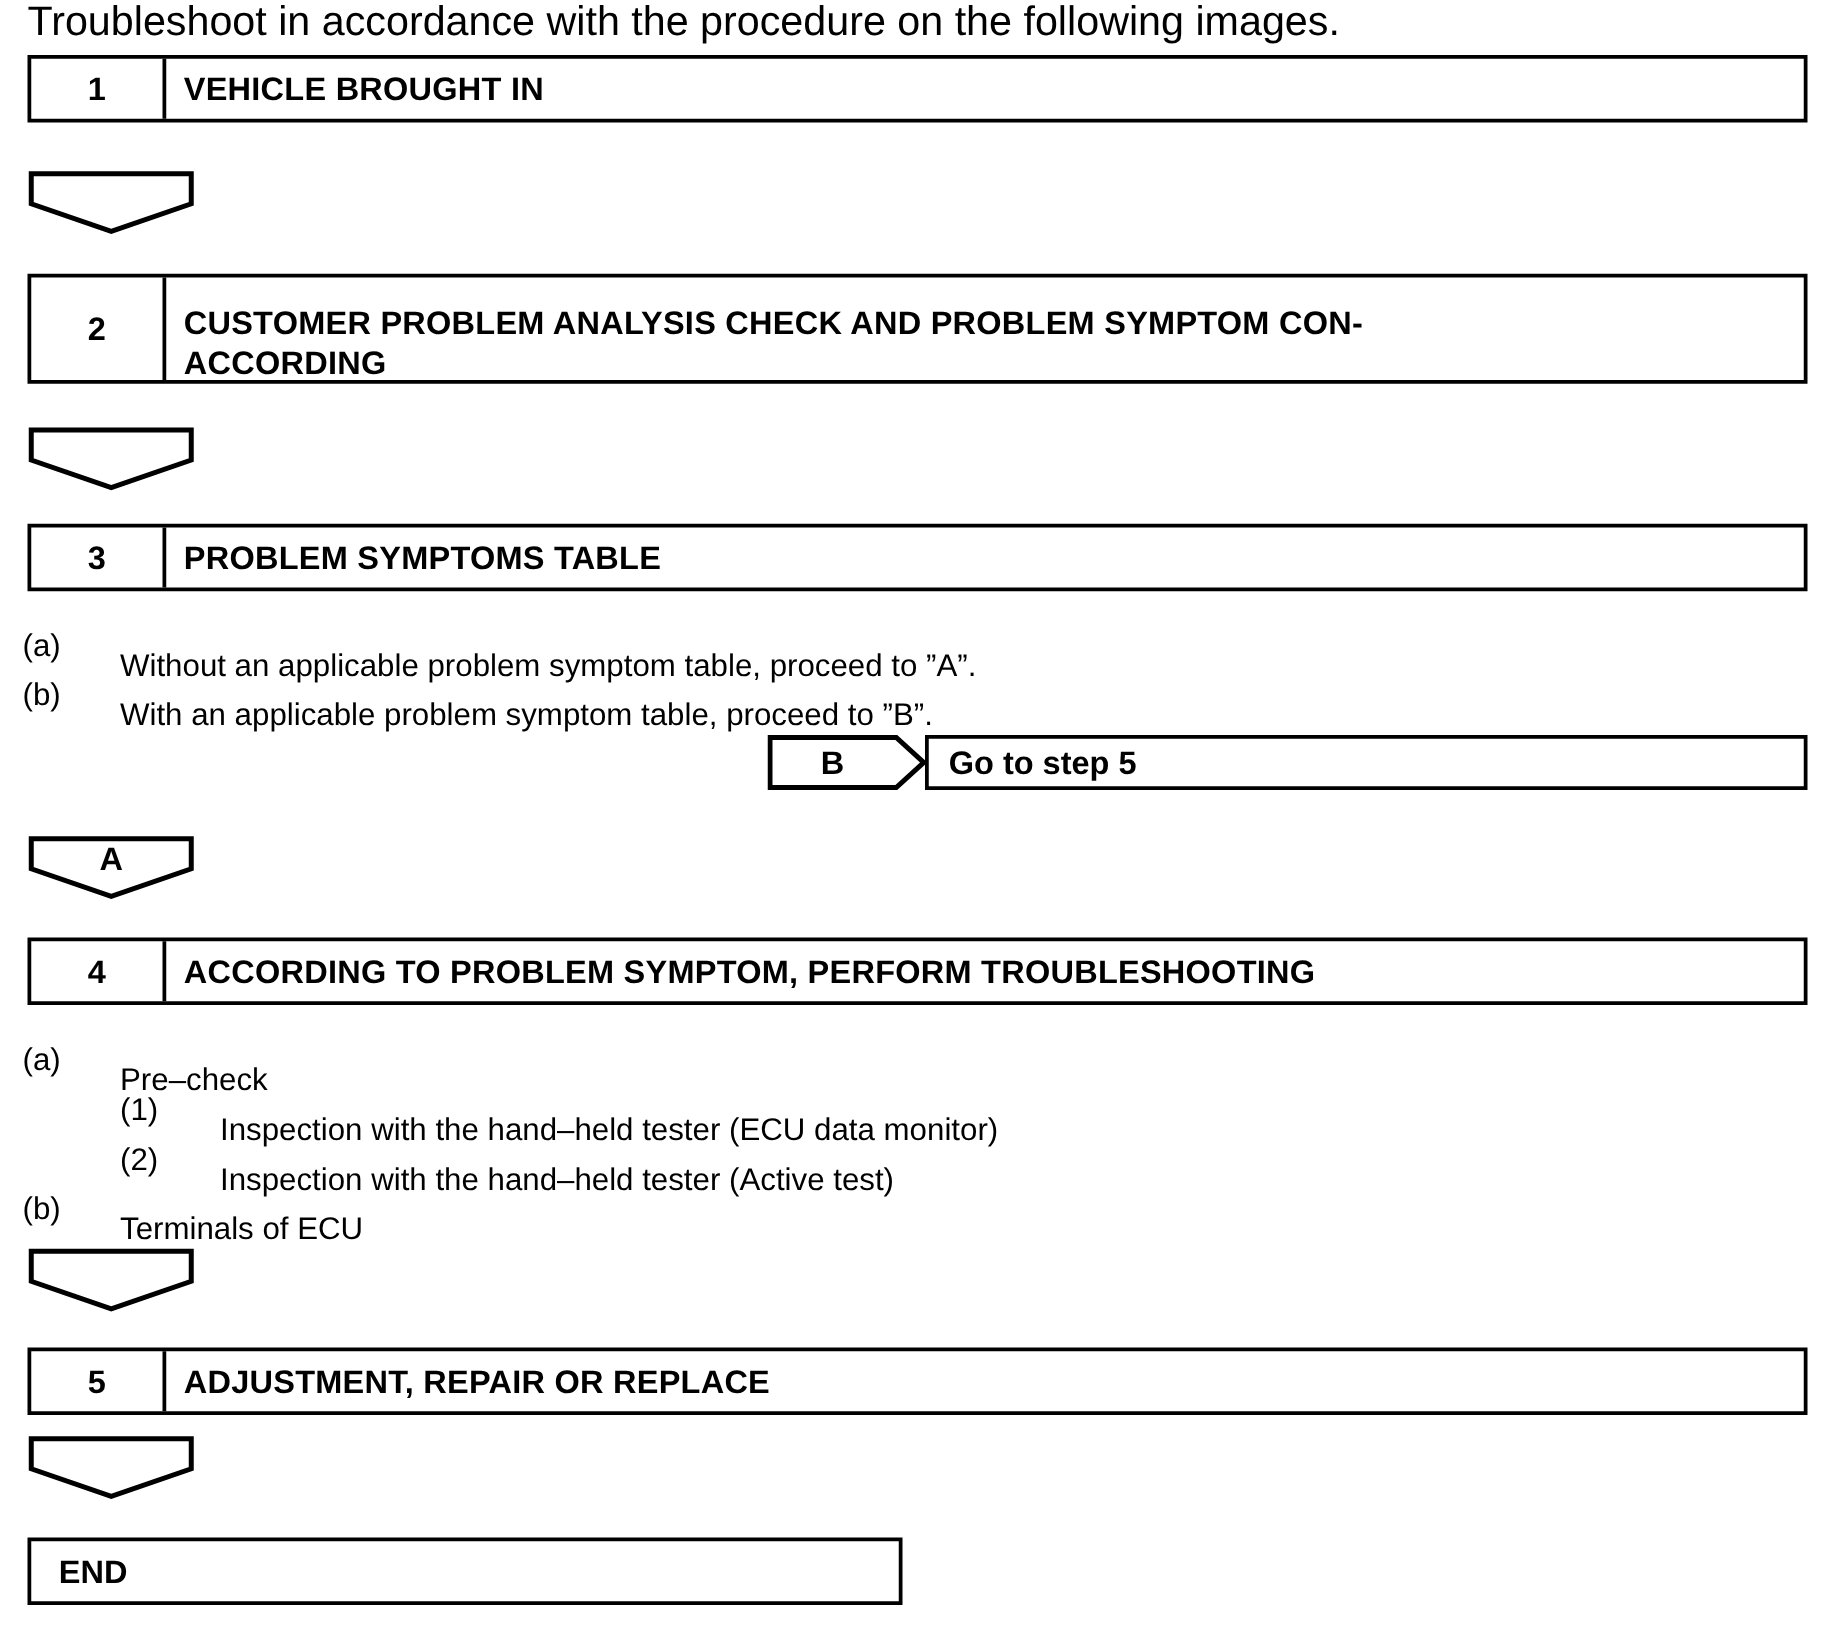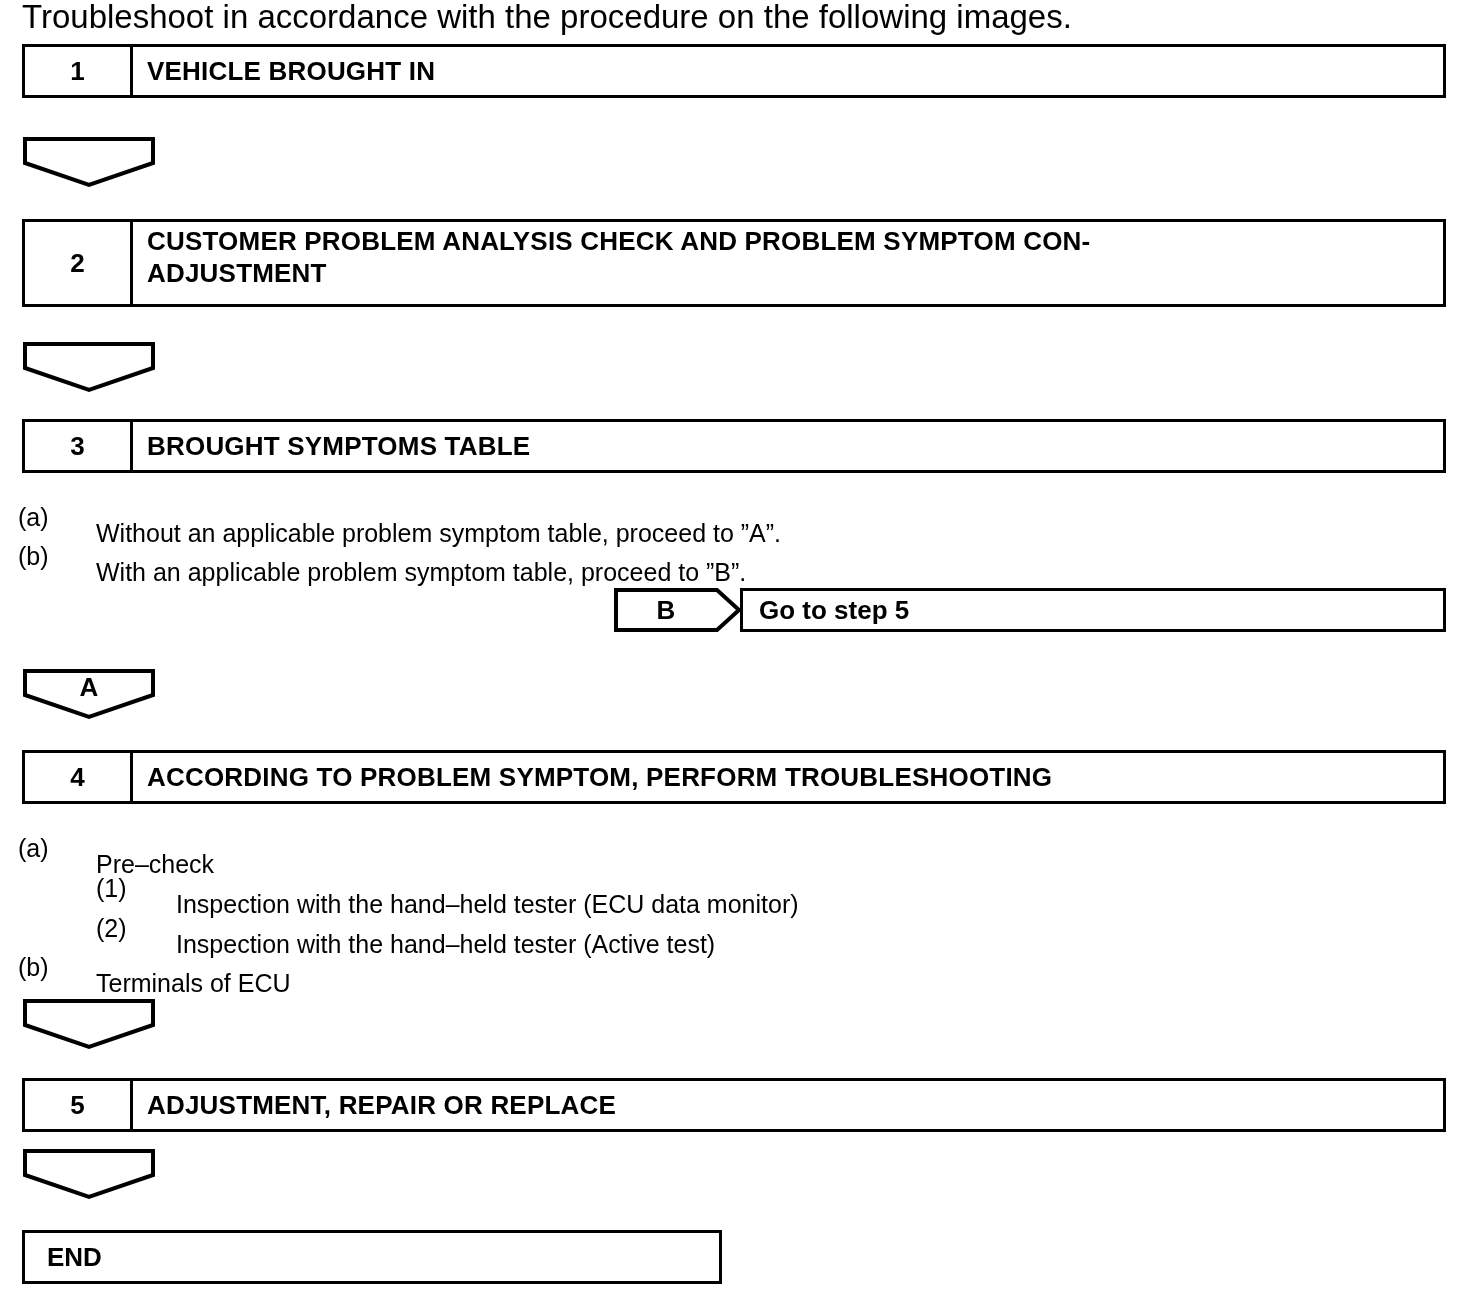--- a/index.html
+++ b/index.html
@@ -55,21 +55,21 @@
     display: flex;
     align-items: center;
     padding: 4px 0 4px 14px;
     font-weight: bold;
     font-size: 26px;
     line-height: 32px;
     letter-spacing: 0.2px;
   }
   .step-title.two-line {
     align-items: flex-start;
-    padding-top: 3px;
+    padding-top: 20px;
   }
 
   
   .plain-box {
     position: absolute;
     border: 3px solid #000;
     box-sizing: border-box;
     display: flex;
     align-items: center;
     padding-left: 22px;
@@ -153,34 +153,34 @@
     <svg width="134" height="52" viewBox="0 0 134 52">
       <polygon points="3,3 131,3 131,27 67,49 3,27" fill="#ffffff" stroke="#000000" stroke-width="4"></polygon>
     </svg>
   </div>
 
   <div class="step-box" style="left:22px; top:219px; width:1424px; height:88px;">
     <div class="step-num">2</div>
     <div class="step-title two-line">
       <div>
         <div>CUSTOMER PROBLEM ANALYSIS CHECK AND PROBLEM SYMPTOM CON-</div>
-        <div>ADJUSTMENT</div>
+        <div>ACCORDING</div>
       </div>
     </div>
   </div>
 
   <div class="arrow-down" style="left:22px; top:341px;">
     <svg width="134" height="52" viewBox="0 0 134 52">
       <polygon points="3,3 131,3 131,27 67,49 3,27" fill="#ffffff" stroke="#000000" stroke-width="4"></polygon>
     </svg>
   </div>
 
   <div class="step-box" style="left:22px; top:419px; width:1424px; height:54px;">
     <div class="step-num">3</div>
-    <div class="step-title">BROUGHT SYMPTOMS TABLE</div>
+    <div class="step-title">PROBLEM SYMPTOMS TABLE</div>
   </div>
 
   <div class="list-line" style="left:18px; top:502px; width:1000px;">
     <span class="marker">(a)</span>
     <span class="text" style="left:78px;">Without an applicable problem symptom table, proceed to ”A”.</span>
   </div>
   <div class="list-line" style="left:18px; top:541px; width:1000px;">
     <span class="marker">(b)</span>
     <span class="text" style="left:78px;">With an applicable problem symptom table, proceed to ”B”.</span>
   </div>

